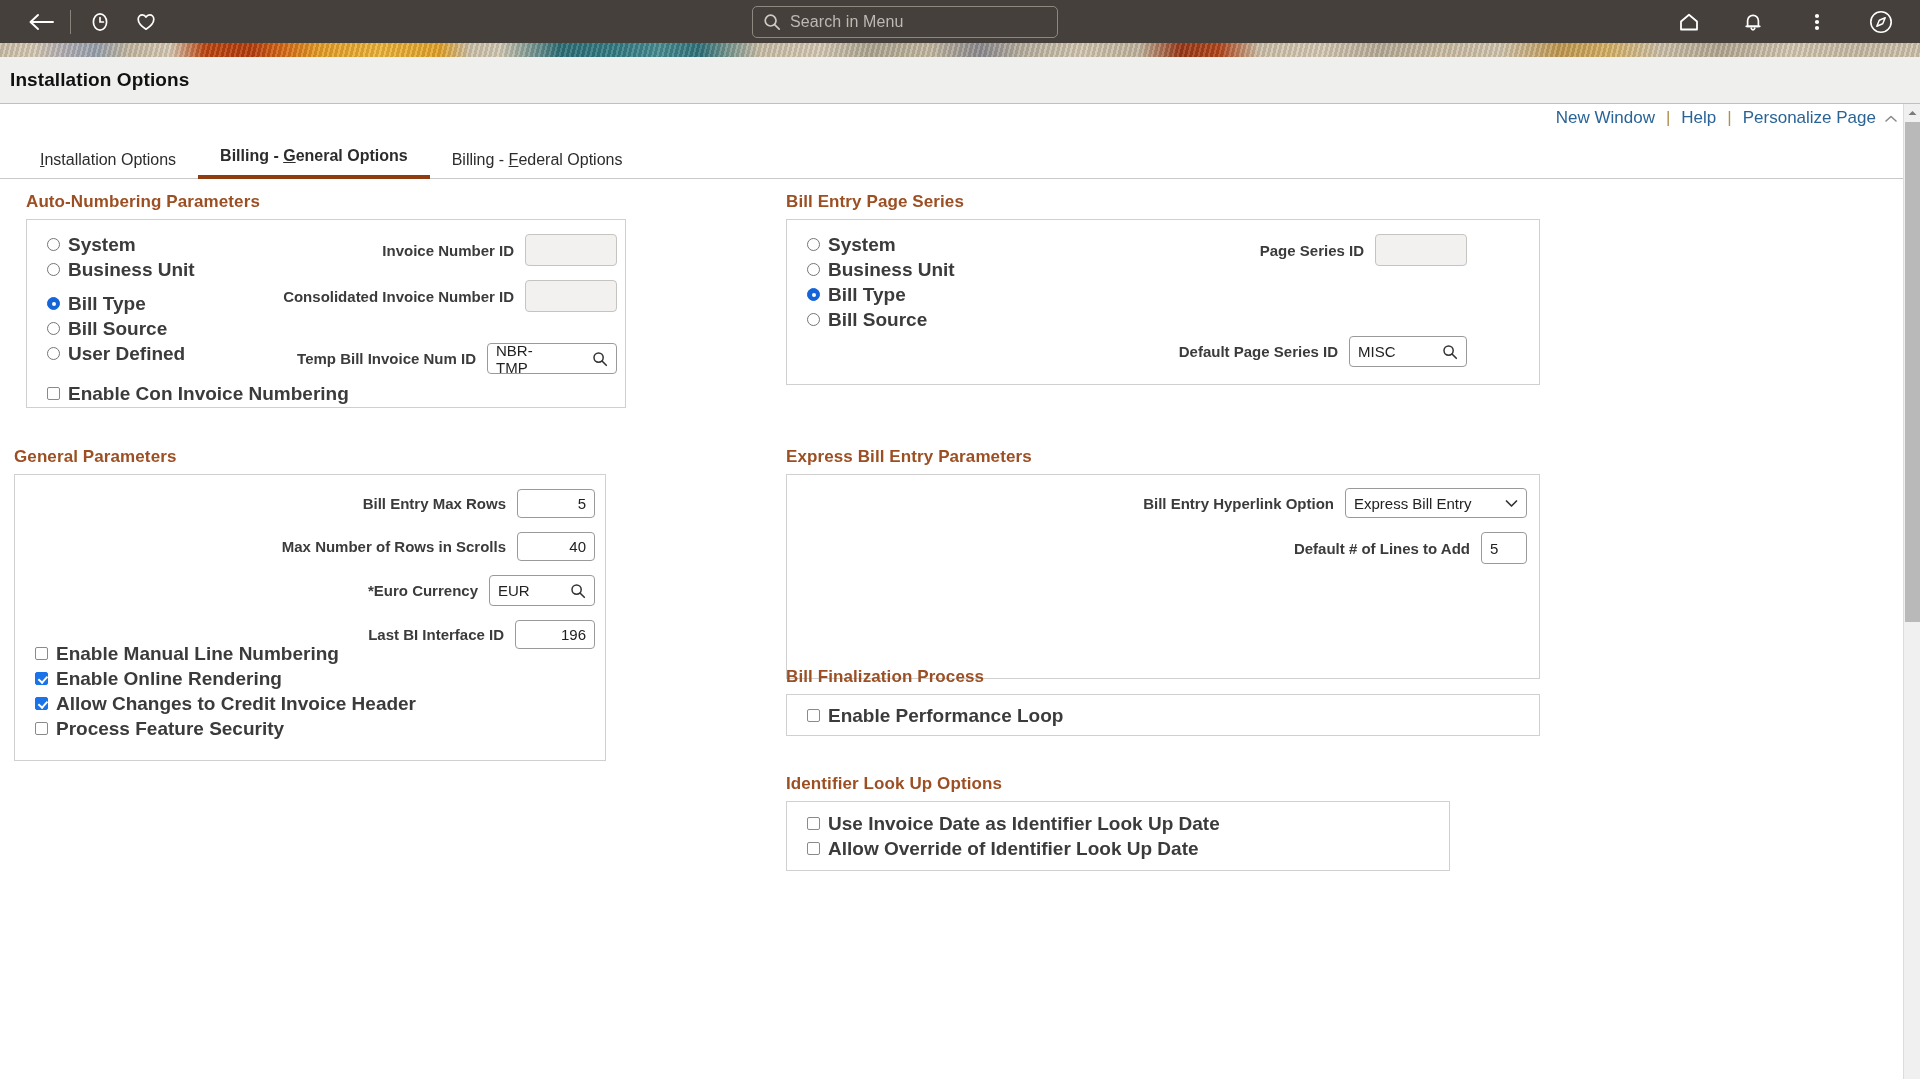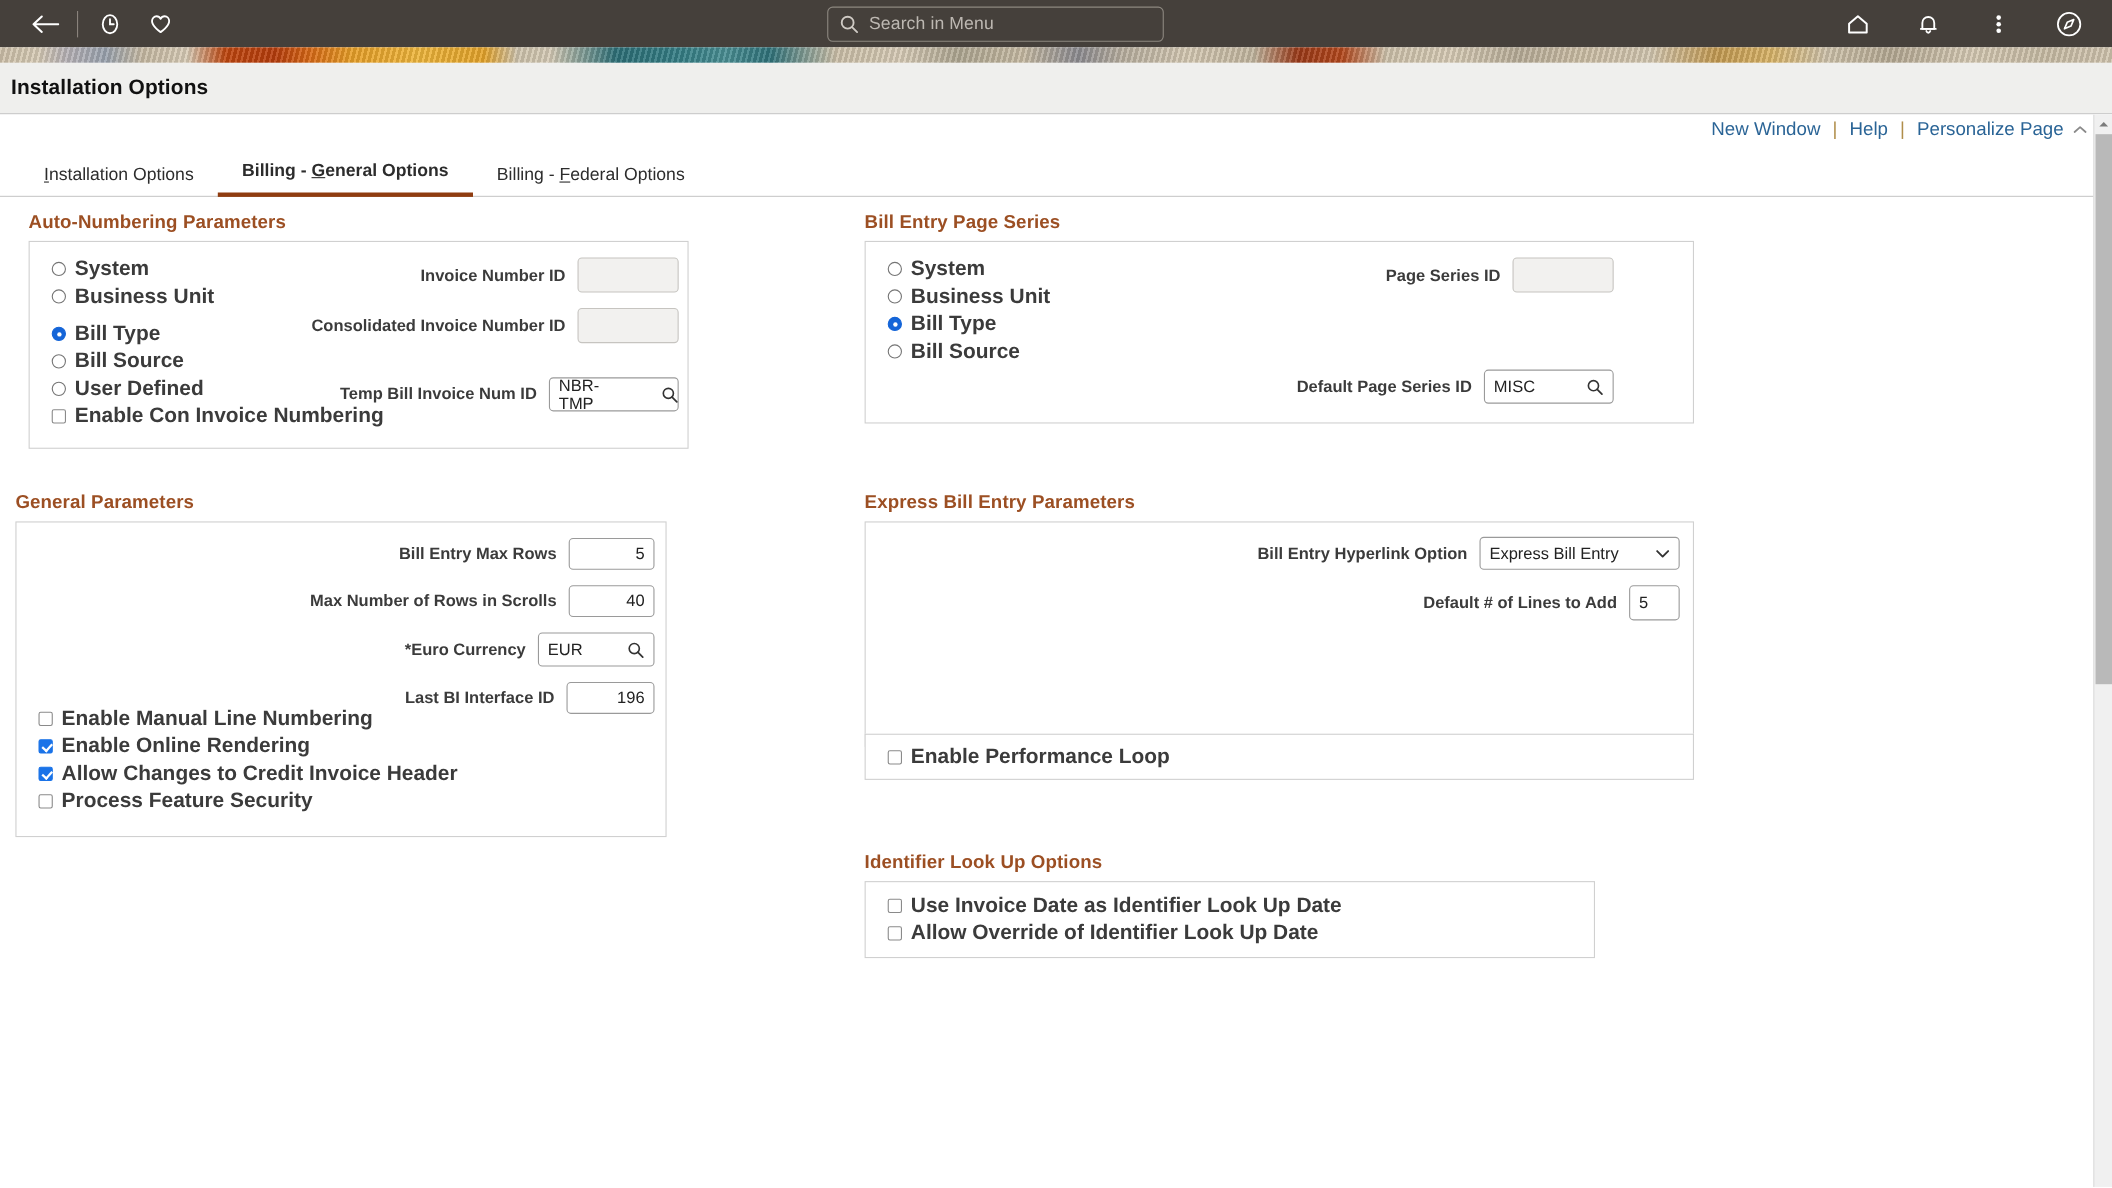--- a/index.html
+++ b/index.html
@@ -425,42 +425,42 @@
                 <span class="opt-label">Bill Type</span>
               </div>
             <div class="opt-row">
                 <span class="rad"></span>
                 <span class="opt-label">Bill Source</span>
               </div>
             <div class="opt-row">
                 <span class="rad"></span>
                 <span class="opt-label">User Defined</span>
               </div>
-            <div class="opt-row" style="justify-content:flex-end;">
+            <div class="opt-row" style="margin-top:15px;justify-content:flex-end;">
                 <span class="chk"></span>
                 <span class="opt-label">Enable Con Invoice Numbering</span>
               </div>
           </div>
 
           <div style="position:absolute;left:180px;top:14px;width:410px;">
             <div class="fld-row">
               <span class="fld-label">Invoice Number ID</span>
               <span class="inp disabled" style="width:92px;height:32px;">
                   <span></span>
                 </span>
             </div>
             <div class="fld-row" style="margin-top:8px;">
               <span class="fld-label">Consolidated Invoice Number ID</span>
               <span class="inp disabled" style="width:92px;height:32px;">
                   <span></span>
                 </span>
             </div>
             <div class="fld-row" style="margin-top:31px;">
               <span class="fld-label">Temp Bill Invoice Num ID</span>
-              <span class="inp" style="width:118px;height:31px;gap:48px;">
+              <span class="inp" style="width:130px;height:31px;gap:48px;">
                 <span>NBR-TMP</span>
                 <span class="mag">
                     <svg width="16" height="16" viewBox="0 0 16 16">
                       <circle cx="6.6" cy="6.6" r="4.6" stroke="#333" stroke-width="1.5" fill="none"></circle>
                       <path d="M10 10 L14.3 14.3" stroke="#333" stroke-width="1.6" stroke-linecap="round"></path>
                     </svg>
                   </span>
               </span>
             </div>
           </div>
@@ -590,20 +590,21 @@
               <span class="fld-label">Default # of Lines to Add</span>
               <span class="inp" style="width:46px;height:32px;">
                   <span>5</span>
                 </span>
             </div>
           </div>
         </div>
       </div>
 
       <div style="position:absolute;top:475px;left:0;width:754px;">
+        <div class="sec-title">Bill Finalization Process</div>
         <div class="panel" style="height:42px;">
           <div style="position:absolute;left:20px;top:8px;">
             <div class="opt-row">
                 <span class="chk"></span>
                 <span class="opt-label">Enable Performance Loop</span>
               </div>
           </div>
         </div>
       </div>
 

